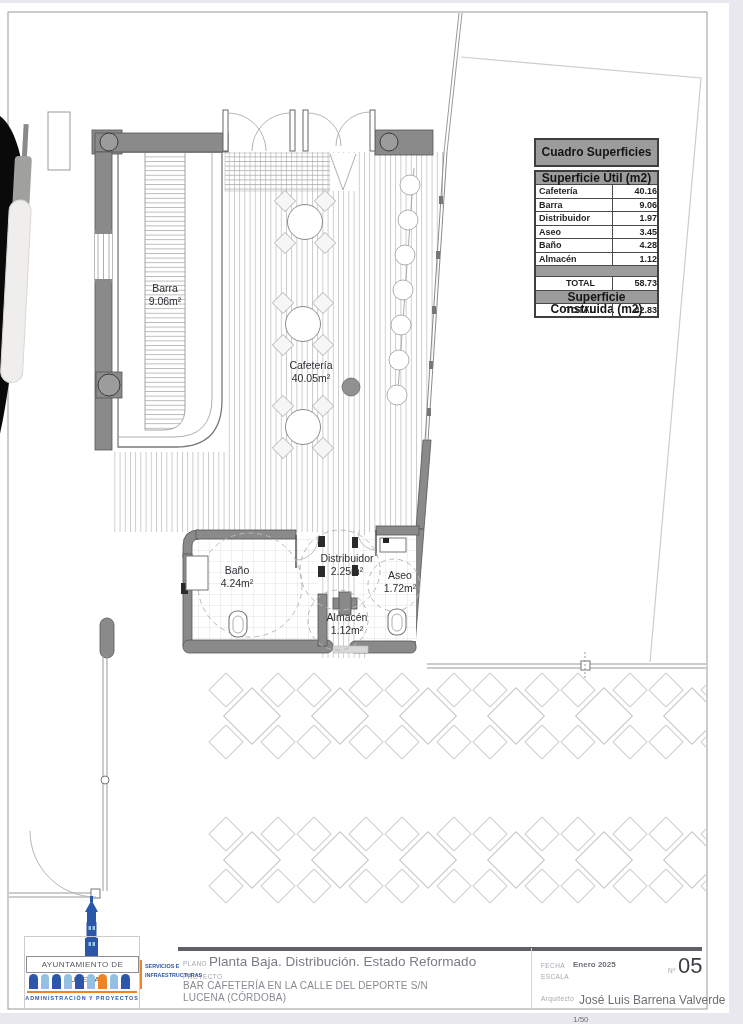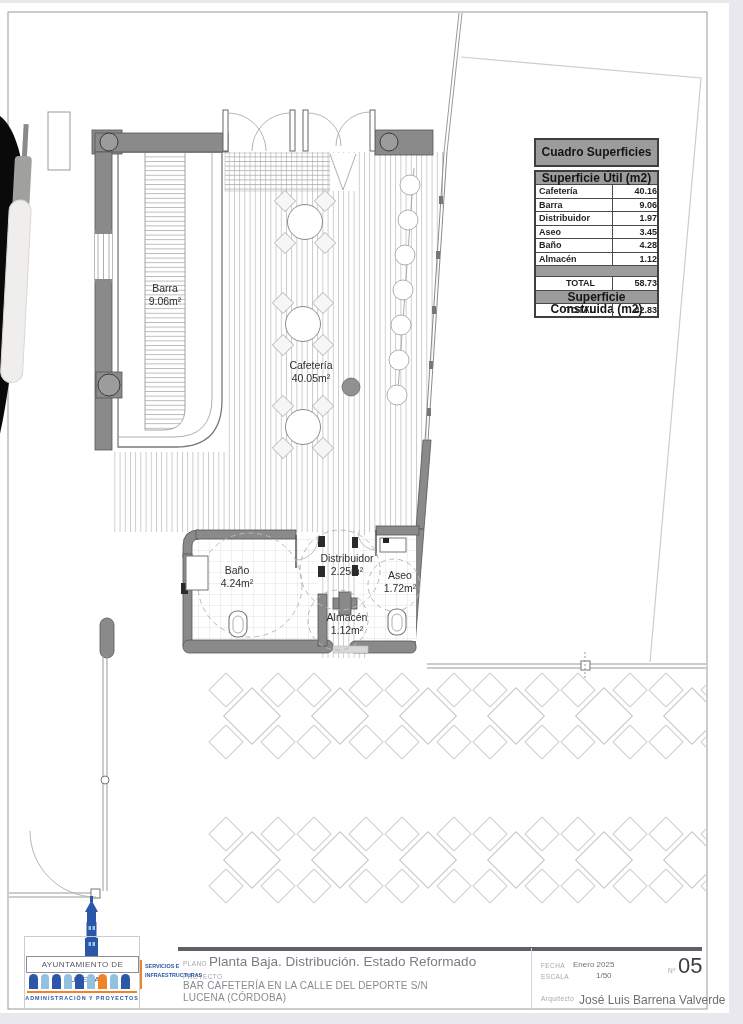--- a/index.html
+++ b/index.html
@@ -360,23 +360,23 @@
 
 <div>
   <div id="titlebar"></div>
   <div id="tb-divider"></div>
   <span class="tb-lab" style="left:183px;top:960px;">PLANO</span>
   <span id="plano-title">Planta Baja. Distribución. Estado Reformado</span>
   <span class="tb-lab" style="left:183px;top:973px;">PROYECTO</span>
   <span class="proj-line" style="left:183px;top:980px;">BAR CAFETERÍA EN LA CALLE DEL DEPORTE S/N</span>
   <span class="proj-line" style="left:183px;top:992px;">LUCENA (CÓRDOBA)</span>
   <span class="tb-lab" style="left:541px;top:962px;">FECHA</span>
-  <span class="tb-val" style="left:573px;top:960px;">Enero 2025</span>
+  <span class="tb-val" style="left:573px;top:960px;font-weight:bold;">Enero 2025</span>
   <span class="tb-lab" style="left:541px;top:973px;">ESCALA</span>
-  <span class="tb-val" style="left:573px;top:971px;margin-left:23px;">1/50</span>
+  <span class="tb-val" style="left:573px;top:1015px;">1/50</span>
   <span class="tb-lab" style="left:668px;top:967px;">Nº</span>
   <span id="sheet-num">05</span>
   <span class="tb-lab" style="left:541px;top:995px;">Arquitecto</span>
   <span class="tb-val" style="left:579px;top:993px;font-size:12px;">José Luis Barrena Valverde</span>
 </div>
 
 <div>
   <div id="logo-outer"></div>
   <div id="ayto-box">AYUNTAMIENTO  DE  LUCENA</div>
   <div id="arches">

